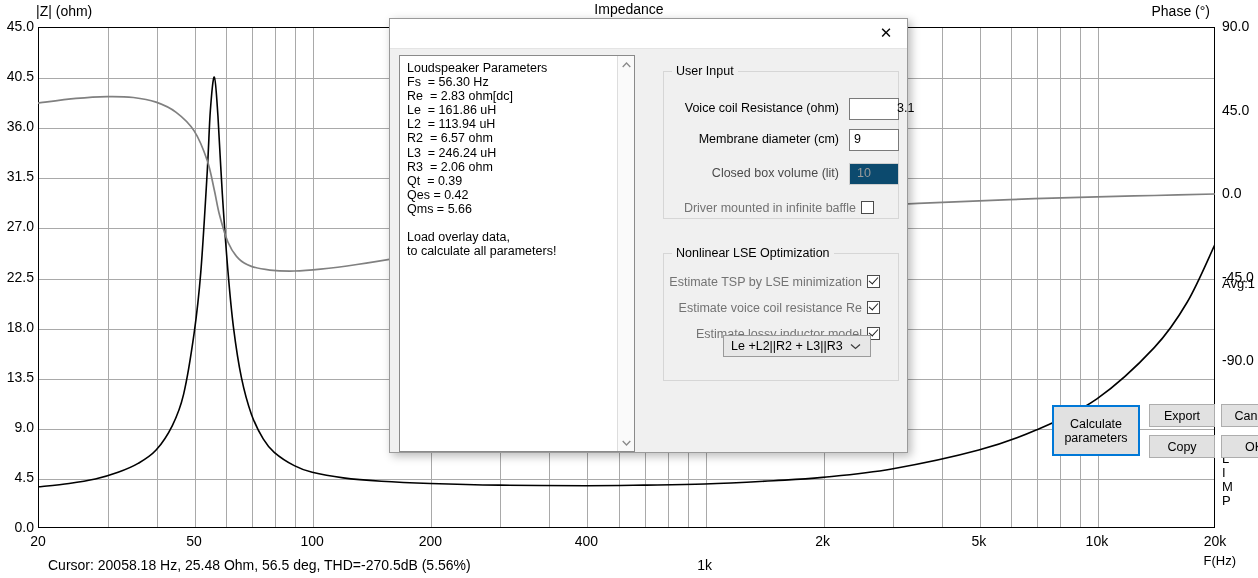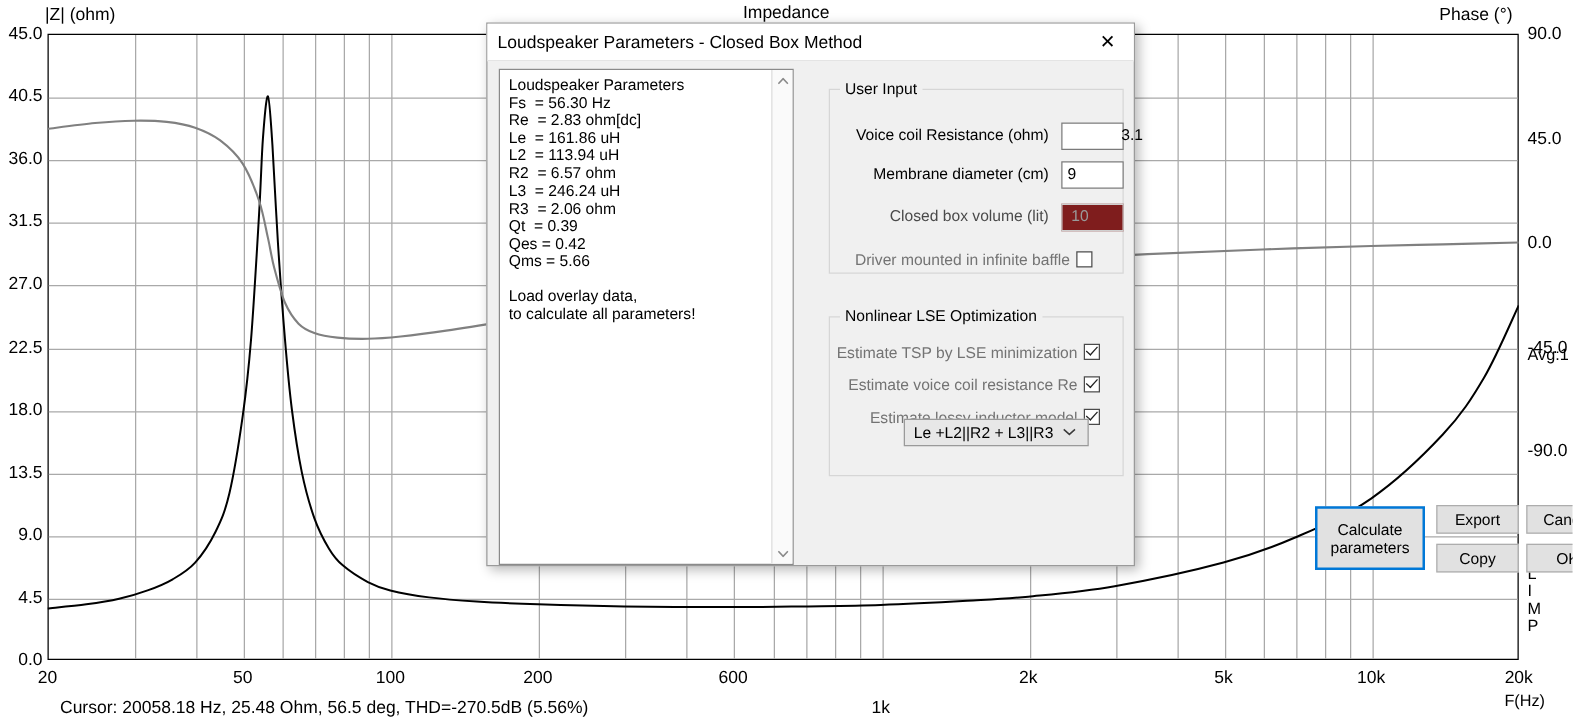--- a/index.html
+++ b/index.html
@@ -53,21 +53,21 @@
   .group{position:absolute;border:1px solid #d6d6d6;box-sizing:border-box;}
   .group>.glabel{position:absolute;top:-8px;left:8px;background:#f0f0f0;padding:0 4px;font-size:12.5px;color:#000;}
   #g-user{left:273px;top:52px;width:236px;height:148px;}
   #g-lse{left:273px;top:234px;width:236px;height:128px;}
 
   .field-row{position:absolute;height:22px;}
   .field-label{position:absolute;right:0;top:3px;font-size:12.5px;color:#000;white-space:nowrap;}
   .field-label.dim{color:#4a4a4a;}
   .tbox{position:absolute;width:50px;height:22px;border:1px solid #7a7a7a;background:#fff;box-sizing:border-box;
         font-size:12.5px;color:#000;padding:2px 0 0 4px;}
-  .tbox.disabled{border-color:#cfcfcf;background:#7f1d1d;color:#9a9a9a;padding-left:7px;}
+  .tbox.disabled{border-color:#cfcfcf;background:#0c4a6e;color:#9a9a9a;padding-left:7px;}
 
   .chk{position:absolute;width:13px;height:13px;border:1px solid #4a4a4a;background:#fff;box-sizing:border-box;}
   .chk.on::after{content:"";position:absolute;left:3px;top:-1px;width:4px;height:8px;
                  border:solid #202020;border-width:0 1.6px 1.6px 0;transform:rotate(42deg);}
 
   .cbrow{position:absolute;font-size:12.5px;color:#737373;white-space:nowrap;}
 
   .combo{position:absolute;left:59px;top:81px;width:148px;height:22px;border:1px solid #9a9a9a;
          background:#e7e7e7;box-sizing:border-box;padding-left:13px;}
   .combo .ctext{position:absolute;left:7px;top:3px;font-size:12.5px;color:#000;}
@@ -144,21 +144,21 @@
       <div class="ytick-l" style="top: 519px;">0.0</div>
       <div class="ytick-r" style="top: 18px;">90.0</div>
       <div class="ytick-r" style="top: 101.5px;">45.0</div>
       <div class="ytick-r" style="top: 185px;">0.0</div>
       <div class="ytick-r" style="top: 268.5px;">-45.0</div>
       <div class="ytick-r" style="top: 352px;">-90.0</div>
       <div class="xtick" style="left: 38px;">20</div>
       <div class="xtick" style="left: 194.125px;">50</div>
       <div class="xtick" style="left: 312.229px;">100</div>
       <div class="xtick" style="left: 430.333px;">200</div>
-      <div class="xtick" style="left: 586.458px;">600</div>
+      <div class="xtick" style="left: 586.458px;">400</div>
       <div class="xtick" style="left: 704.563px; margin-top: 24px;">1k</div>
       <div class="xtick" style="left: 822.667px; text-align: right;">2k</div>
       <div class="xtick" style="left: 978.792px;">5k</div>
       <div class="xtick" style="left: 1096.9px;">10k</div>
       <div class="xtick" style="left: 1215px;">20k</div>
     </div>
 
   <svg class="curves" id="curves" width="1177" height="501">
       <clipPath id="pc">
         <rect x="0" y="0" width="1177" height="501"></rect>
@@ -173,21 +173,20 @@
       <div>I</div>
       <div>M</div>
       <div>P</div>
     </div>
 
   <div id="cursor-text">Cursor: 20058.18 Hz, 25.48 Ohm, 56.5 deg, THD=-270.5dB (5.56%)</div>
 
   <div class="dialog">
 
     <div class="dlg-title-bar">
-      <div class="dlg-title">Loudspeaker Parameters - Closed Box Method</div>
       <button class="dlg-close">✕</button>
     </div>
 
     <div class="param-box">
       <div class="param-text">Loudspeaker Parameters
 Fs  = 56.30 Hz
 Re  = 2.83 ohm[dc]
 Le  = 161.86 uH
 L2  = 113.94 uH
 R2  = 6.57 ohm

